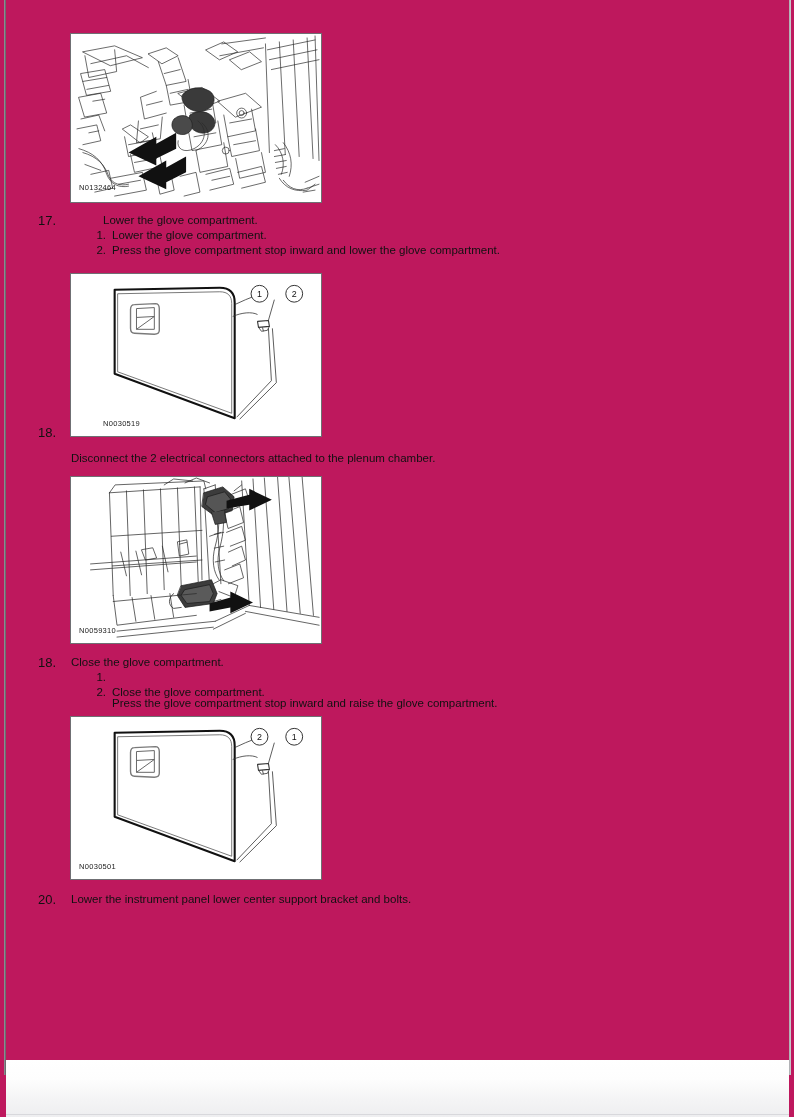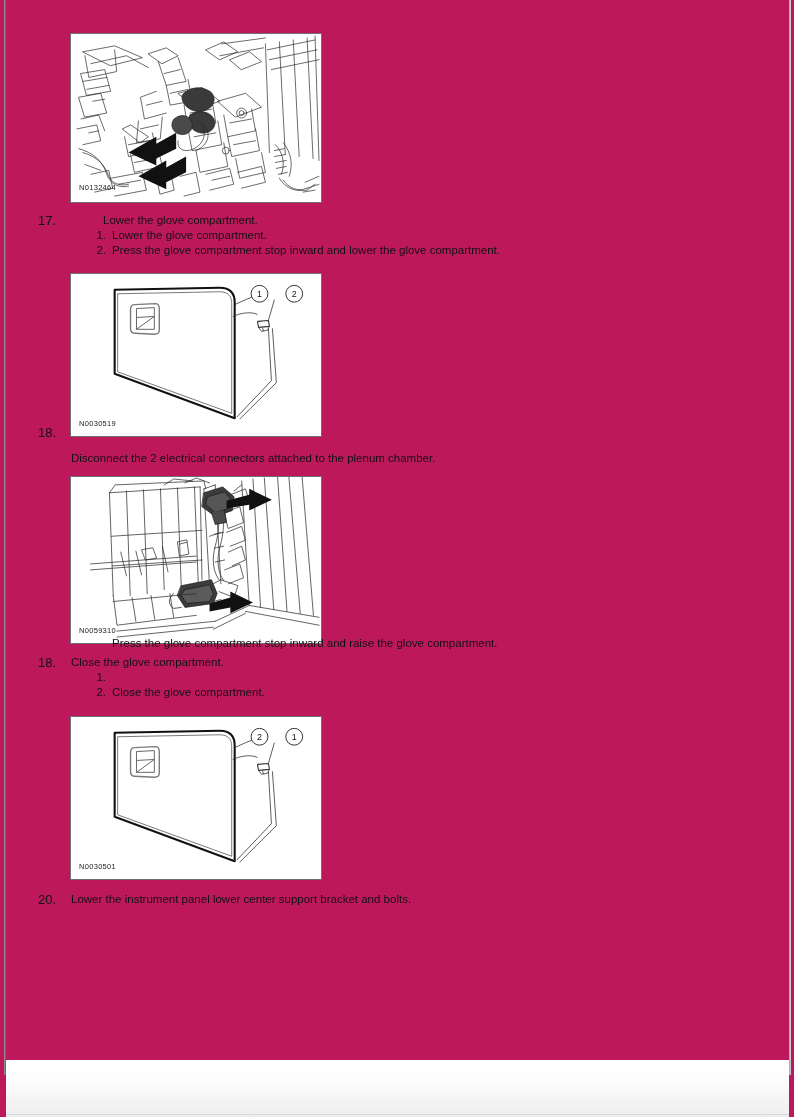--- a/index.html
+++ b/index.html
@@ -275,21 +275,21 @@
           <path d="M199 55 L202 108 L167 145"></path>
         </g>
 
         <g fill="#ffffff" stroke="#333333" stroke-width="1">
           <circle cx="190" cy="20" r="8.5"></circle>
           <circle cx="225" cy="20" r="8.5"></circle>
         </g>
         <text class="callout-text" x="190" y="23.5" text-anchor="middle">1</text>
         <text class="callout-text" x="225" y="23.5" text-anchor="middle">2</text>
       </svg>
-      <div class="fig-id" style="left:0; top:145px;padding-left:8px;">N0030519</div>
+      <div class="fig-id" style="left:24px; top:145px;padding-left:8px;">N0030519</div>
     </div>
 
     <div class="step-num" style="left:28px; top:425px; width:38px;">18.</div>
     <div class="step" style="left:71px; top:451px;">Disconnect the 2 electrical connectors attached to the plenum chamber.</div>
 
     <div class="figure" style="left:70px; top:476px; width:252px; height:168px;padding-left:12px;">
       <svg viewBox="0 0 252 168" preserveAspectRatio="none">
         <g stroke="#2a2a2a" stroke-width="0.75" fill="none" stroke-linejoin="round" stroke-linecap="round">
 
           <path d="M28 16 L124 10"></path>
@@ -368,21 +368,21 @@
           <path d="M134 128 L156 122 L156 116 L180 127 L156 138 L156 132 L134 136 Z"></path>
         </g>
       </svg>
       <div class="fig-id" style="left:8px; top:149px;">N0059310</div>
     </div>
 
     <div class="step-num" style="left:28px; top:655px; width:38px;">18.</div>
     <div class="step" style="left:71px; top:655px;">Close the glove compartment.</div>
 
     <div class="substep-num" style="left:72px; top:670px; width:34px;">1.</div>
-    <div class="substep" style="left:112px; top:636px;">Press the glove compartment stop inward and raise the glove compartment.</div>
+    <div class="substep" style="left:112px; top:696px;">Press the glove compartment stop inward and raise the glove compartment.</div>
 
     <div class="substep-num" style="left:72px; top:685px; width:34px;">2.</div>
     <div class="substep" style="left:112px; top:685px;">Close the glove compartment.</div>
 
     <div class="figure" style="left:70px; top:716px; width:252px; height:164px;">
       <svg viewBox="0 0 252 164" preserveAspectRatio="none">
         <g fill="#ffffff" stroke="#111111" stroke-width="2.1" stroke-linejoin="round">
           <path d="M44 16 L150 14 C 160 14, 165 19, 165 29 L165 146 L44 101 Z"></path>
         </g>
         <g fill="none" stroke="#555555" stroke-width="0.8">

